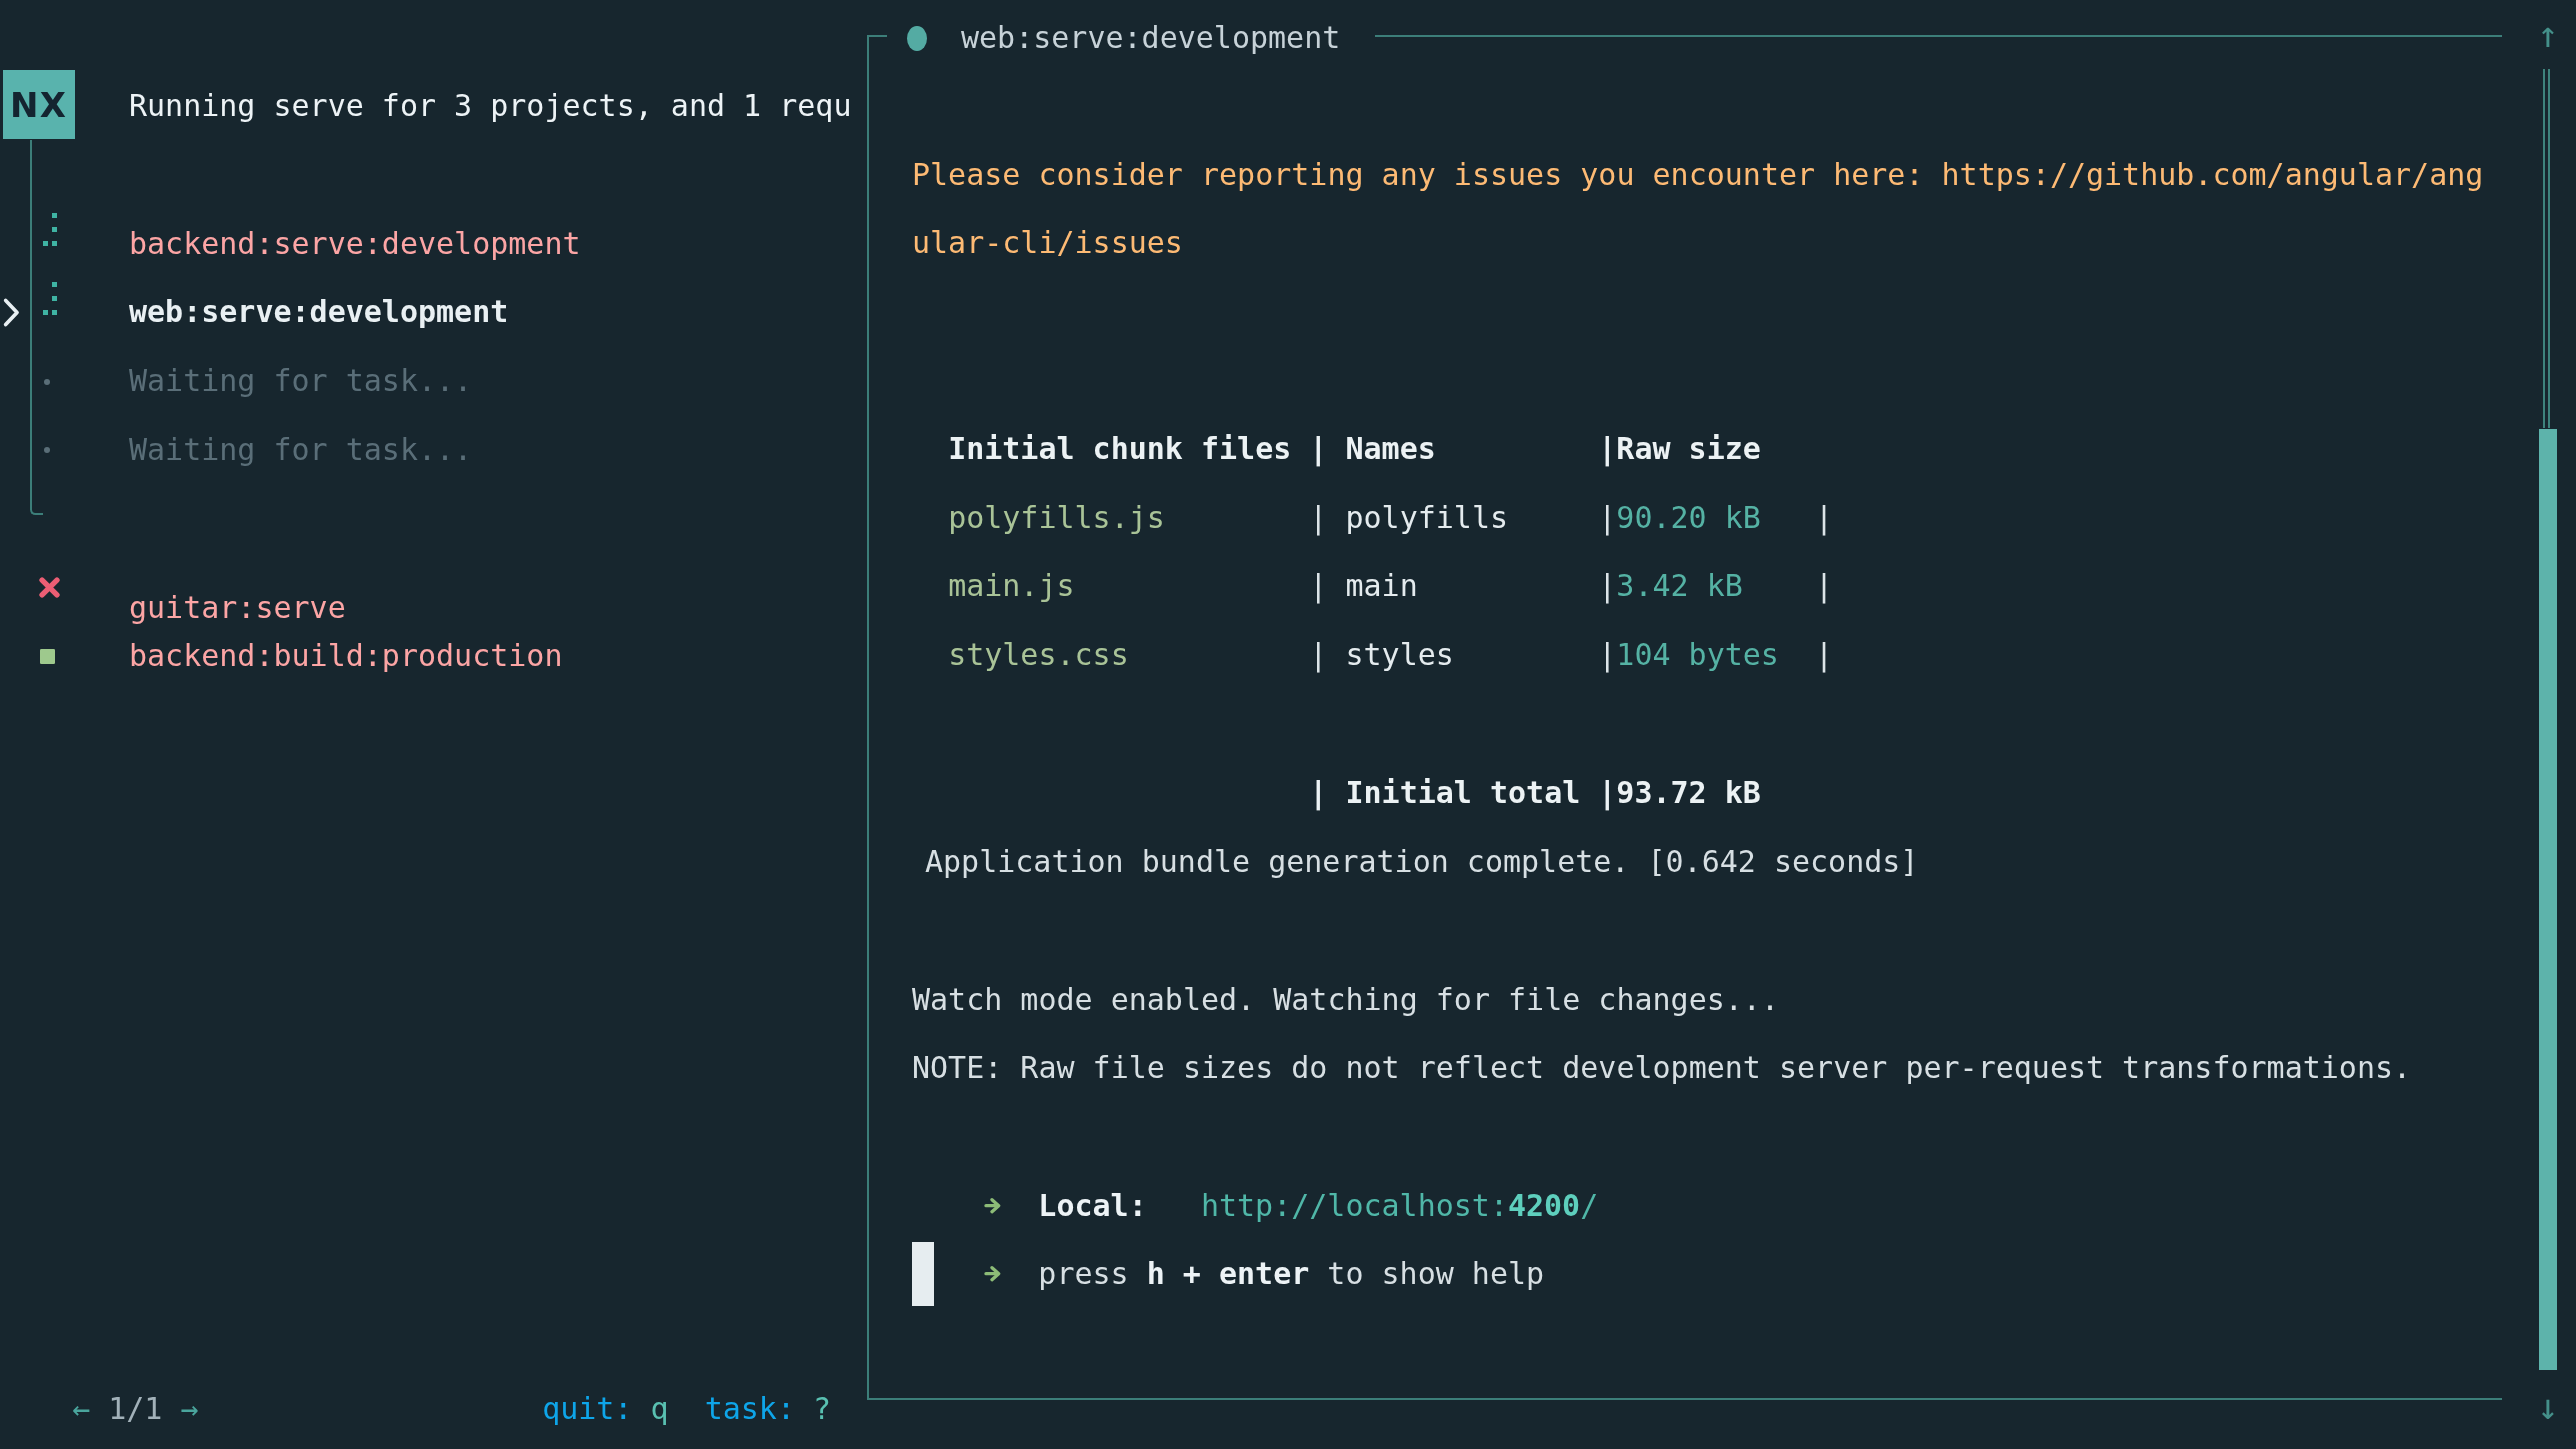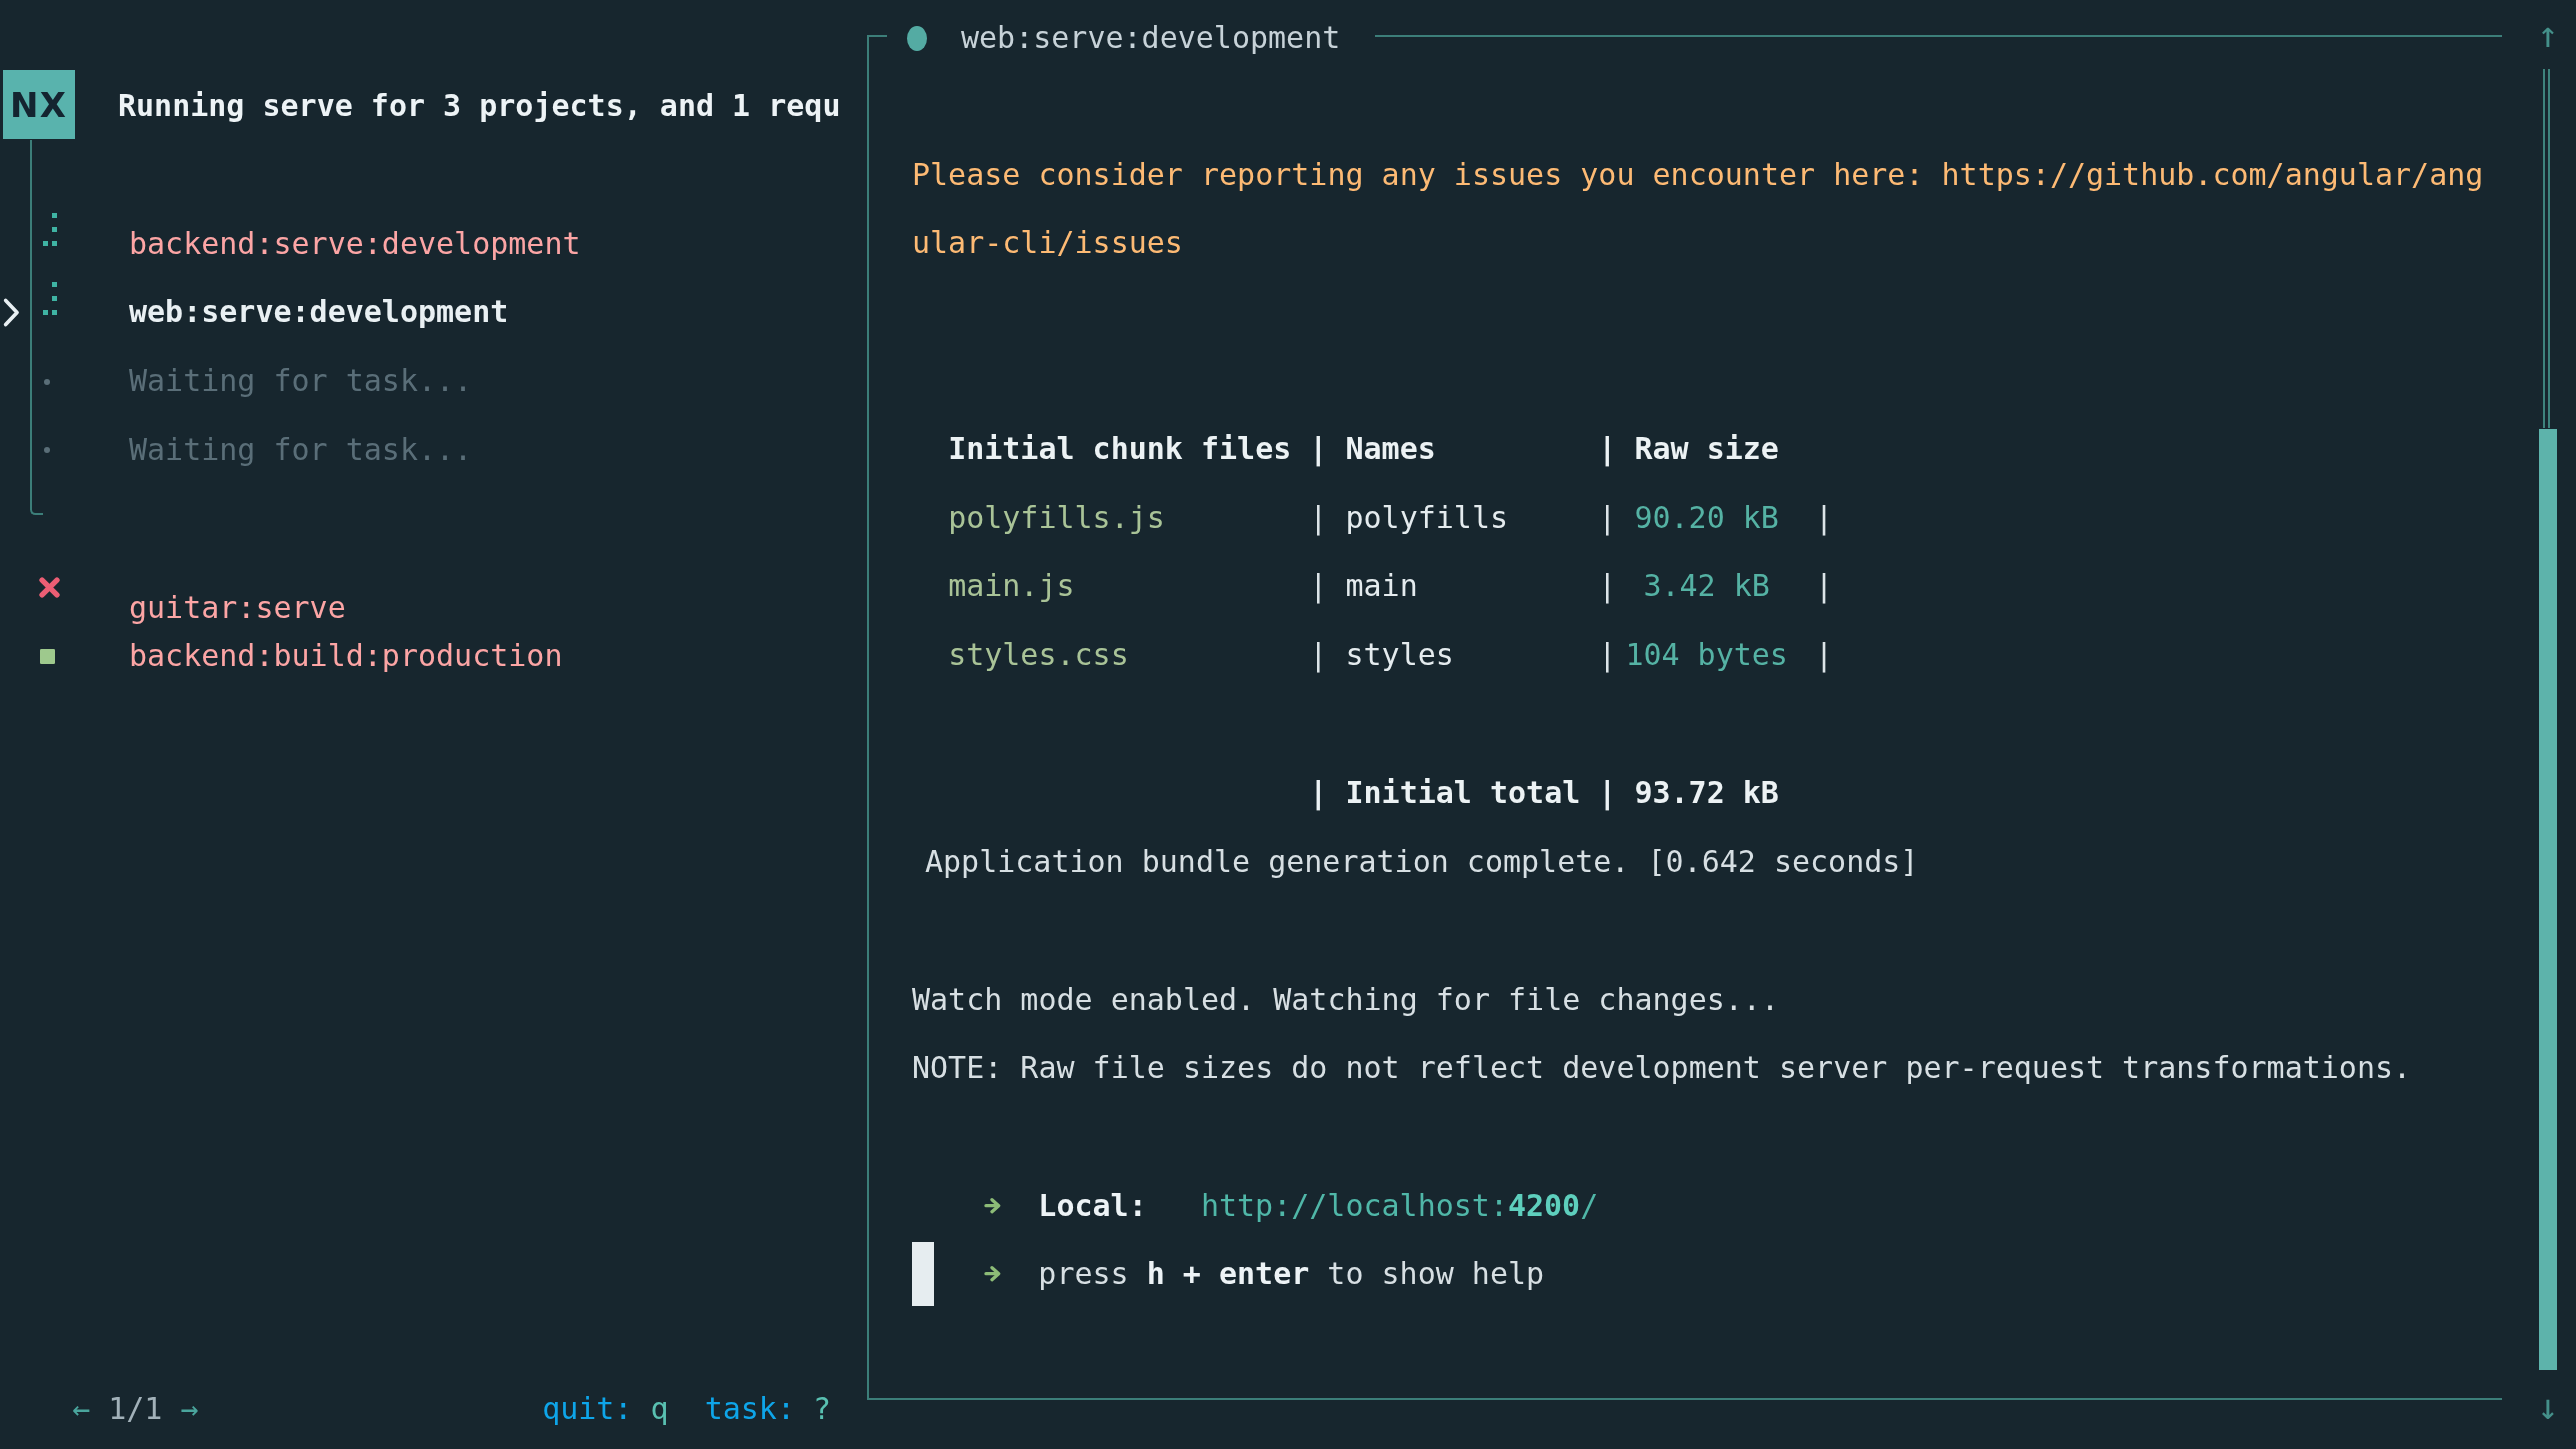--- a/index.html
+++ b/index.html
@@ -39,33 +39,33 @@
   .key     { color:#59c0b1; }
   .pagerarrow { color:#4aa59d; }
   .pagertxt   { color:#a2b1b9; }
   .paneltitle { color:#c7d2d8; }
 
   
   .c1 { display:inline-block; width:20ch; }
   .s2 { display:inline-block; width:2ch; }
   .c2 { display:inline-block; width:14ch; }
   .s1 { display:inline-block; width:1ch; }
-  .c3 { display:inline-block; width:10ch; text-align:center; }
+  .c3 { display:inline-block; width:10ch; text-align:left; }
   .endp { display:inline-block; width:2ch; text-align:right; }
 
   
   .nx-badge {
     position:absolute; left:2.7px; top:70px; width:72px; height:69px;
     background:#59b3ad; color:#142430;
     font-family:"DejaVu Sans", sans-serif; font-weight:bold; font-size:34px;
     display:flex; align-items:center; justify-content:center; letter-spacing:1.3px;
   }
   .app-title {
-    position:absolute; left:118px; top:72px; width:741px; height:68px;
-    line-height:68px; font-weight:bold; color:#edf3f6; white-space:pre; overflow:hidden;
+    position:absolute; left:129px; top:72px; width:741px; height:68px;
+    line-height:68px; font-weight:normal; color:#edf3f6; white-space:pre; overflow:hidden;
   }
 
   
   .tree {
     position:absolute; left:29.5px; top:140px; width:13.4px; height:375px;
     border-left:2px solid #3c7e79; border-bottom:2px solid #3c7e79;
     border-bottom-left-radius:5.4px;
   }
 
   

